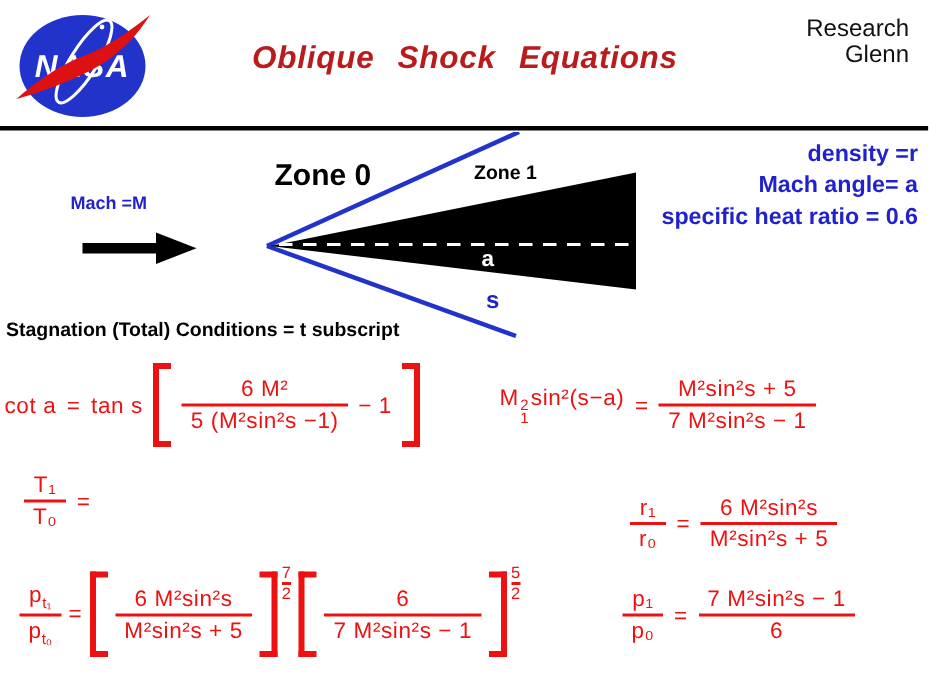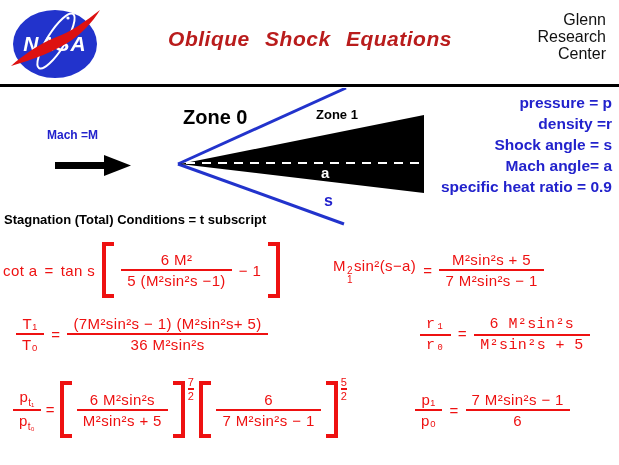--- a/index.html
+++ b/index.html
@@ -55,43 +55,42 @@
   }
   .exp .bar { align-self:stretch; height:1.5px; background:#ee1111; }
   .supsub {
     display:inline-flex; flex-direction:column; align-items:center;
     font-size:10px; line-height:9px; vertical-align:-3px; margin:0 1px;
   }
   .tsub { font-size:10px; letter-spacing:0; }
   #eq1 { left:3px;   top:242px; height:56px; }
   #eq2 { left:333px; top:244px; height:52px; }
   #eq3 { left:16px;  top:306px; height:56px; }
-  #eq4 { left:420px; top:309px; height:52px;font-family:Liberation Mono, monospace; }
+  #eq4 { left:420px; top:323px; height:52px; }
   #eq5 { left:13px;  top:381px; height:57px; column-gap:5px; }
   #eq6 { left:415px; top:384px; height:52px; }
 </style>
 </head>
 <body>
 
 <div class="page">
 
   <svg class="logo" viewBox="0 0 94 78">
     <ellipse cx="47" cy="39" rx="42" ry="34" fill="#2233cc"></ellipse>
     <ellipse cx="48" cy="36" rx="32" ry="9" fill="none" stroke="#ffffff" stroke-width="2" transform="rotate(-58 48 36)"></ellipse>
     <circle cx="60" cy="13" r="1.6" fill="#ffffff"></circle>
     <text x="47" y="46" text-anchor="middle" fill="#ffffff" font-family="Liberation Sans, DejaVu Sans, sans-serif" font-weight="bold" font-style="italic" font-size="21" letter-spacing="1">NASA</text>
     <path d="M3,61 C24,55 48,46 64,35 C74,28 84,18 92,5 C78,16 63,27 46,33 C33,38 15,50 3,61 Z" fill="#dd1111"></path>
   </svg>
 
   <div class="title">Oblique Shock Equations</div>
 
   <div class="org">
+    <span>Research</span>
     <span>Glenn</span>
-    <span>Research</span>
-    <span>Center</span>
   </div>
 
   <div class="divider"></div>
 
   <svg class="diagram-svg" viewBox="0 0 619 147">
     <line x1="178" y1="76" x2="346" y2="0" stroke="#2233cc" stroke-width="3"></line>
     <line x1="178" y1="76" x2="344" y2="136" stroke="#2233cc" stroke-width="3"></line>
     <polygon points="180,76 424,27 424,105" fill="#000000"></polygon>
     <line x1="186" y1="75" x2="424" y2="75" stroke="#ffffff" stroke-width="2" stroke-dasharray="9,7"></line>
     <line x1="55" y1="77.5" x2="107" y2="77.5" stroke="#000000" stroke-width="7"></line>
@@ -99,25 +98,23 @@
   </svg>
 
   <div class="lbl lbl-mach">Mach =M</div>
   <div class="lbl lbl-zone0">Zone 0</div>
   <div class="lbl lbl-zone1">Zone 1</div>
   <div class="lbl lbl-a">a</div>
   <div class="lbl lbl-s">s</div>
   <div class="lbl lbl-stag">Stagnation (Total) Conditions = t subscript</div>
 
   <div class="defs">
-    <span>pressure = p</span>
     <span>density =r</span>
-    <span>Shock angle = s</span>
     <span>Mach angle= a</span>
-    <span>specific heat ratio = 0.9</span>
+    <span>specific heat ratio = 0.6</span>
   </div>
 
   <div class="eq" id="eq1">
     <span>cot a</span>
     <span>=</span>
     <span>tan s</span>
     <span class="brk brk-l"></span>
     <span class="frac">
       <span class="num">6 M²</span>
       <span class="bar"></span>
@@ -142,25 +139,20 @@
     </span>
   </div>
 
   <div class="eq" id="eq3">
     <span class="frac">
       <span class="num">T₁</span>
       <span class="bar"></span>
       <span class="den">T₀</span>
     </span>
     <span>=</span>
-    <span class="frac">
-      <span class="num">(7M²sin²s − 1) (M²sin²s+ 5)</span>
-      <span class="bar"></span>
-      <span class="den">36 M²sin²s</span>
-    </span>
   </div>
 
   <div class="eq" id="eq4">
     <span class="frac">
       <span class="num">r₁</span>
       <span class="bar"></span>
       <span class="den">r₀</span>
     </span>
     <span>=</span>
     <span class="frac">

